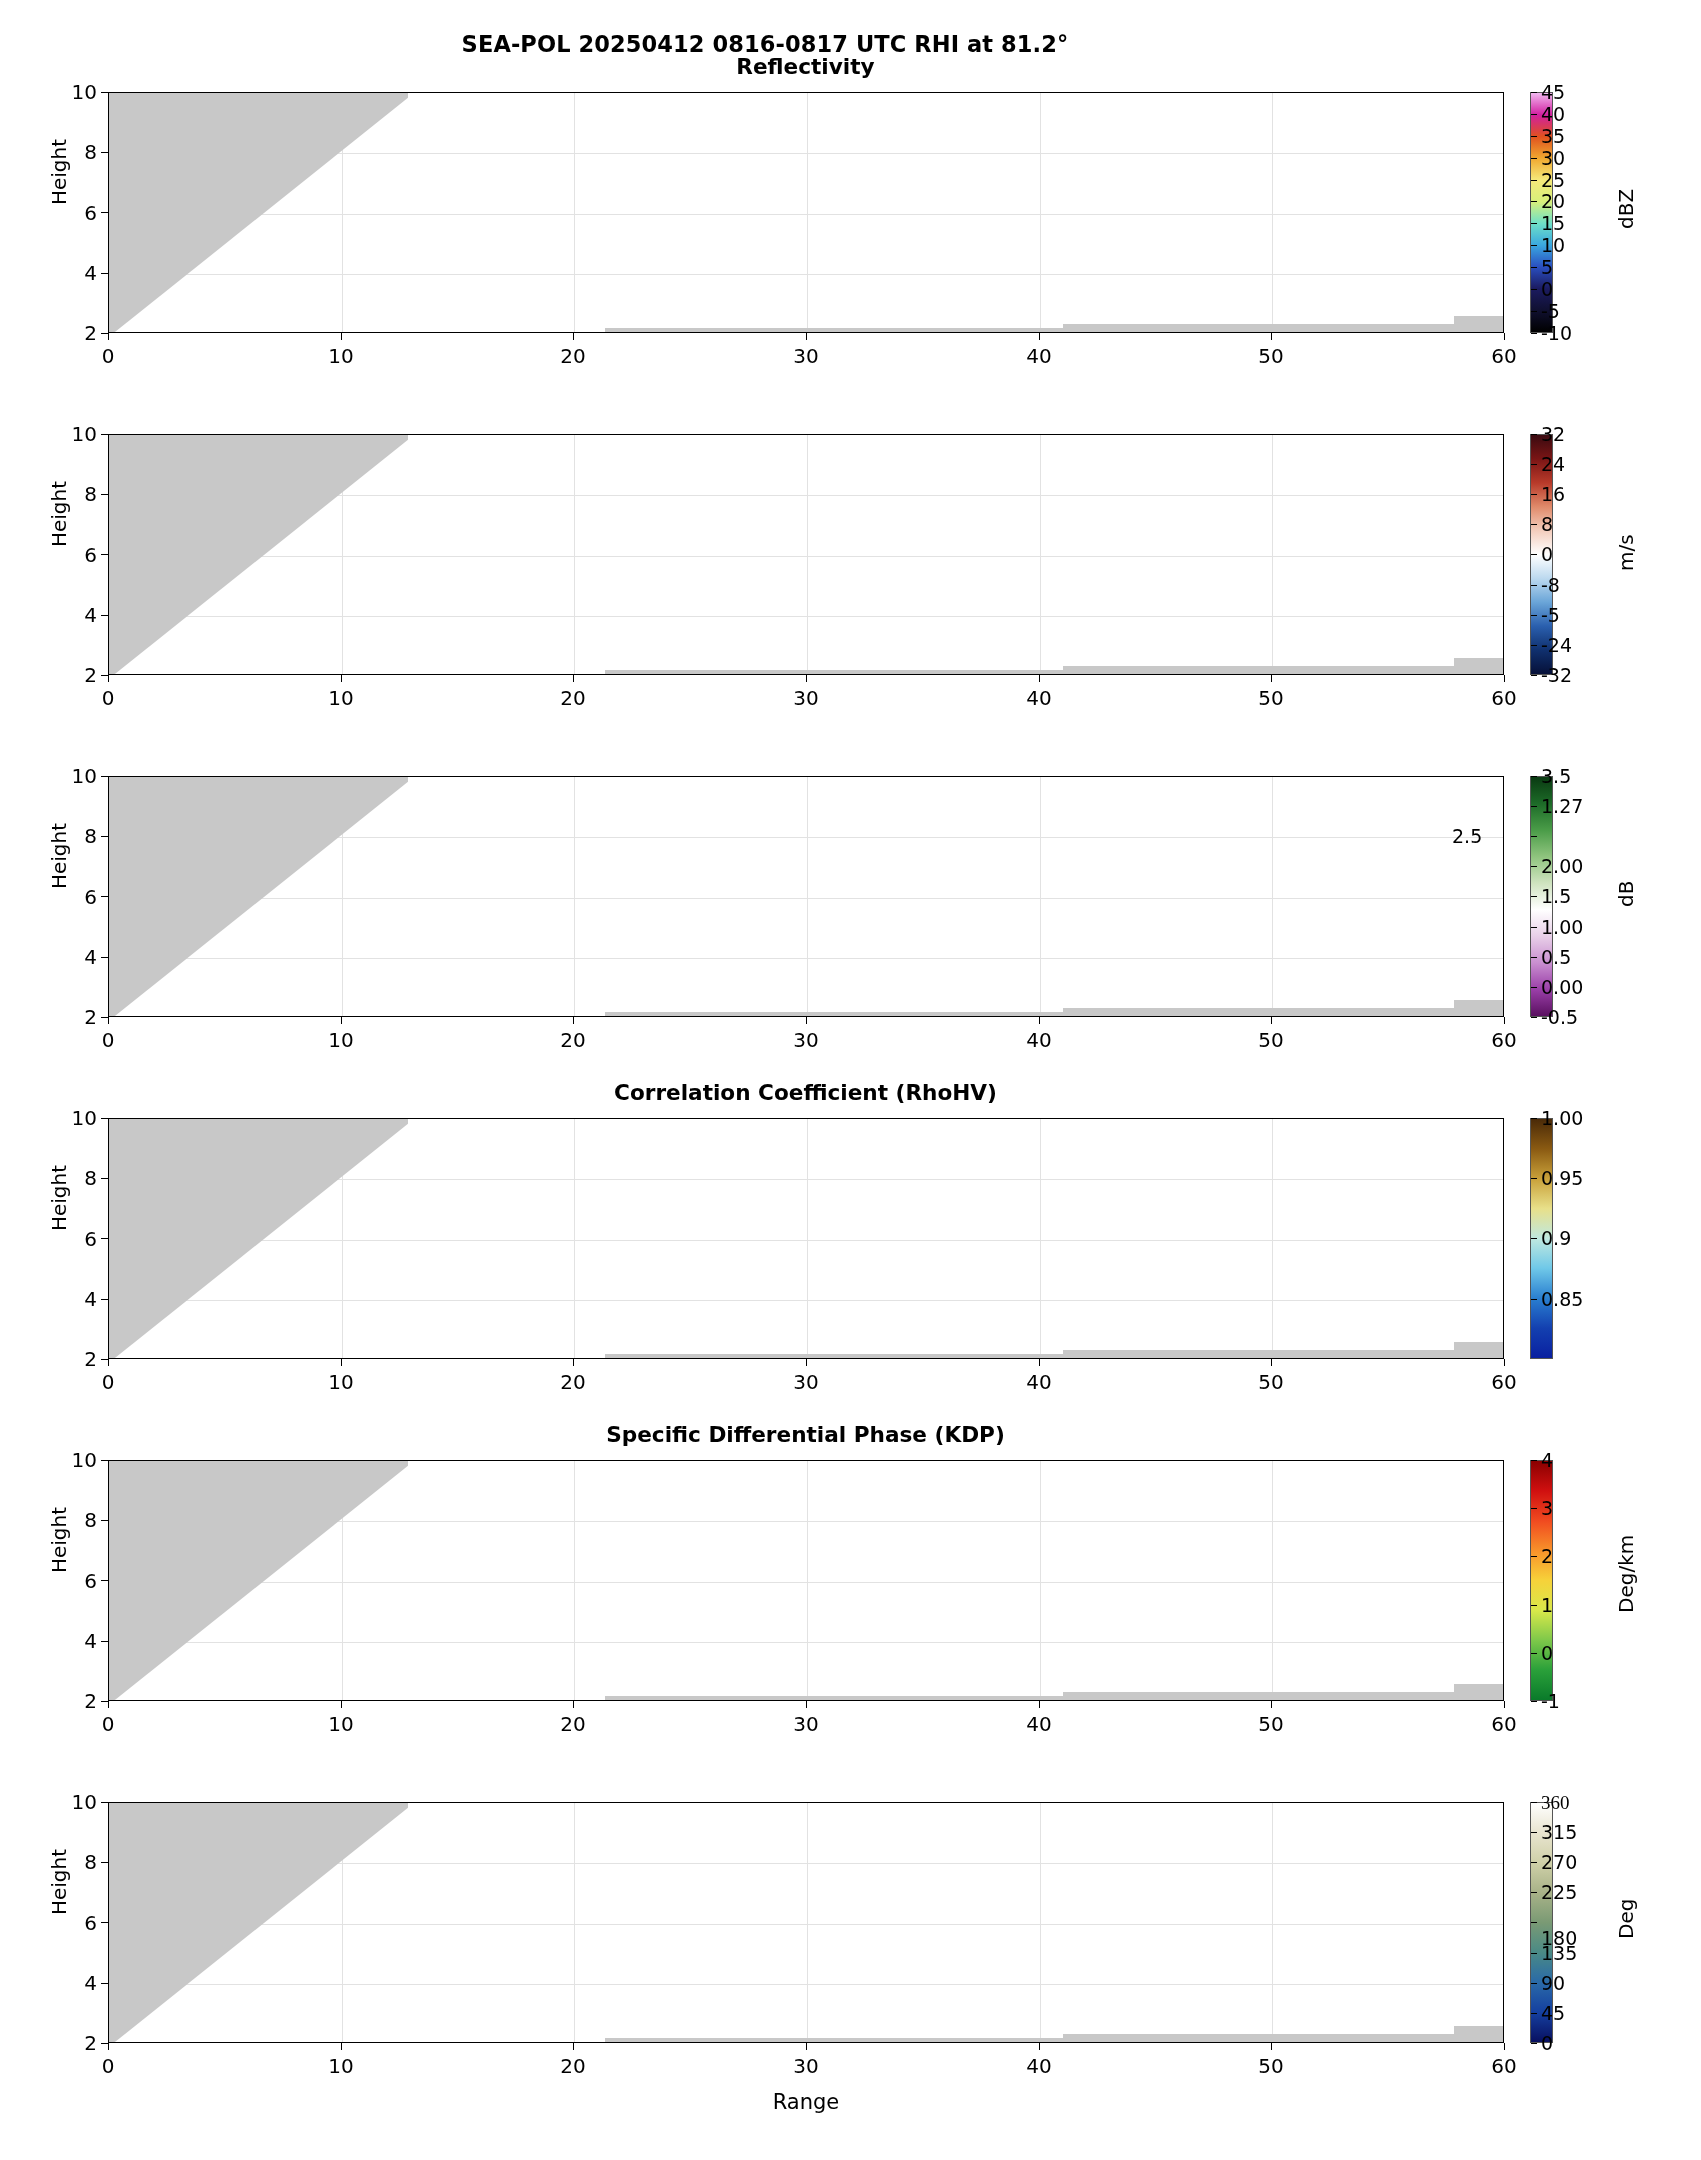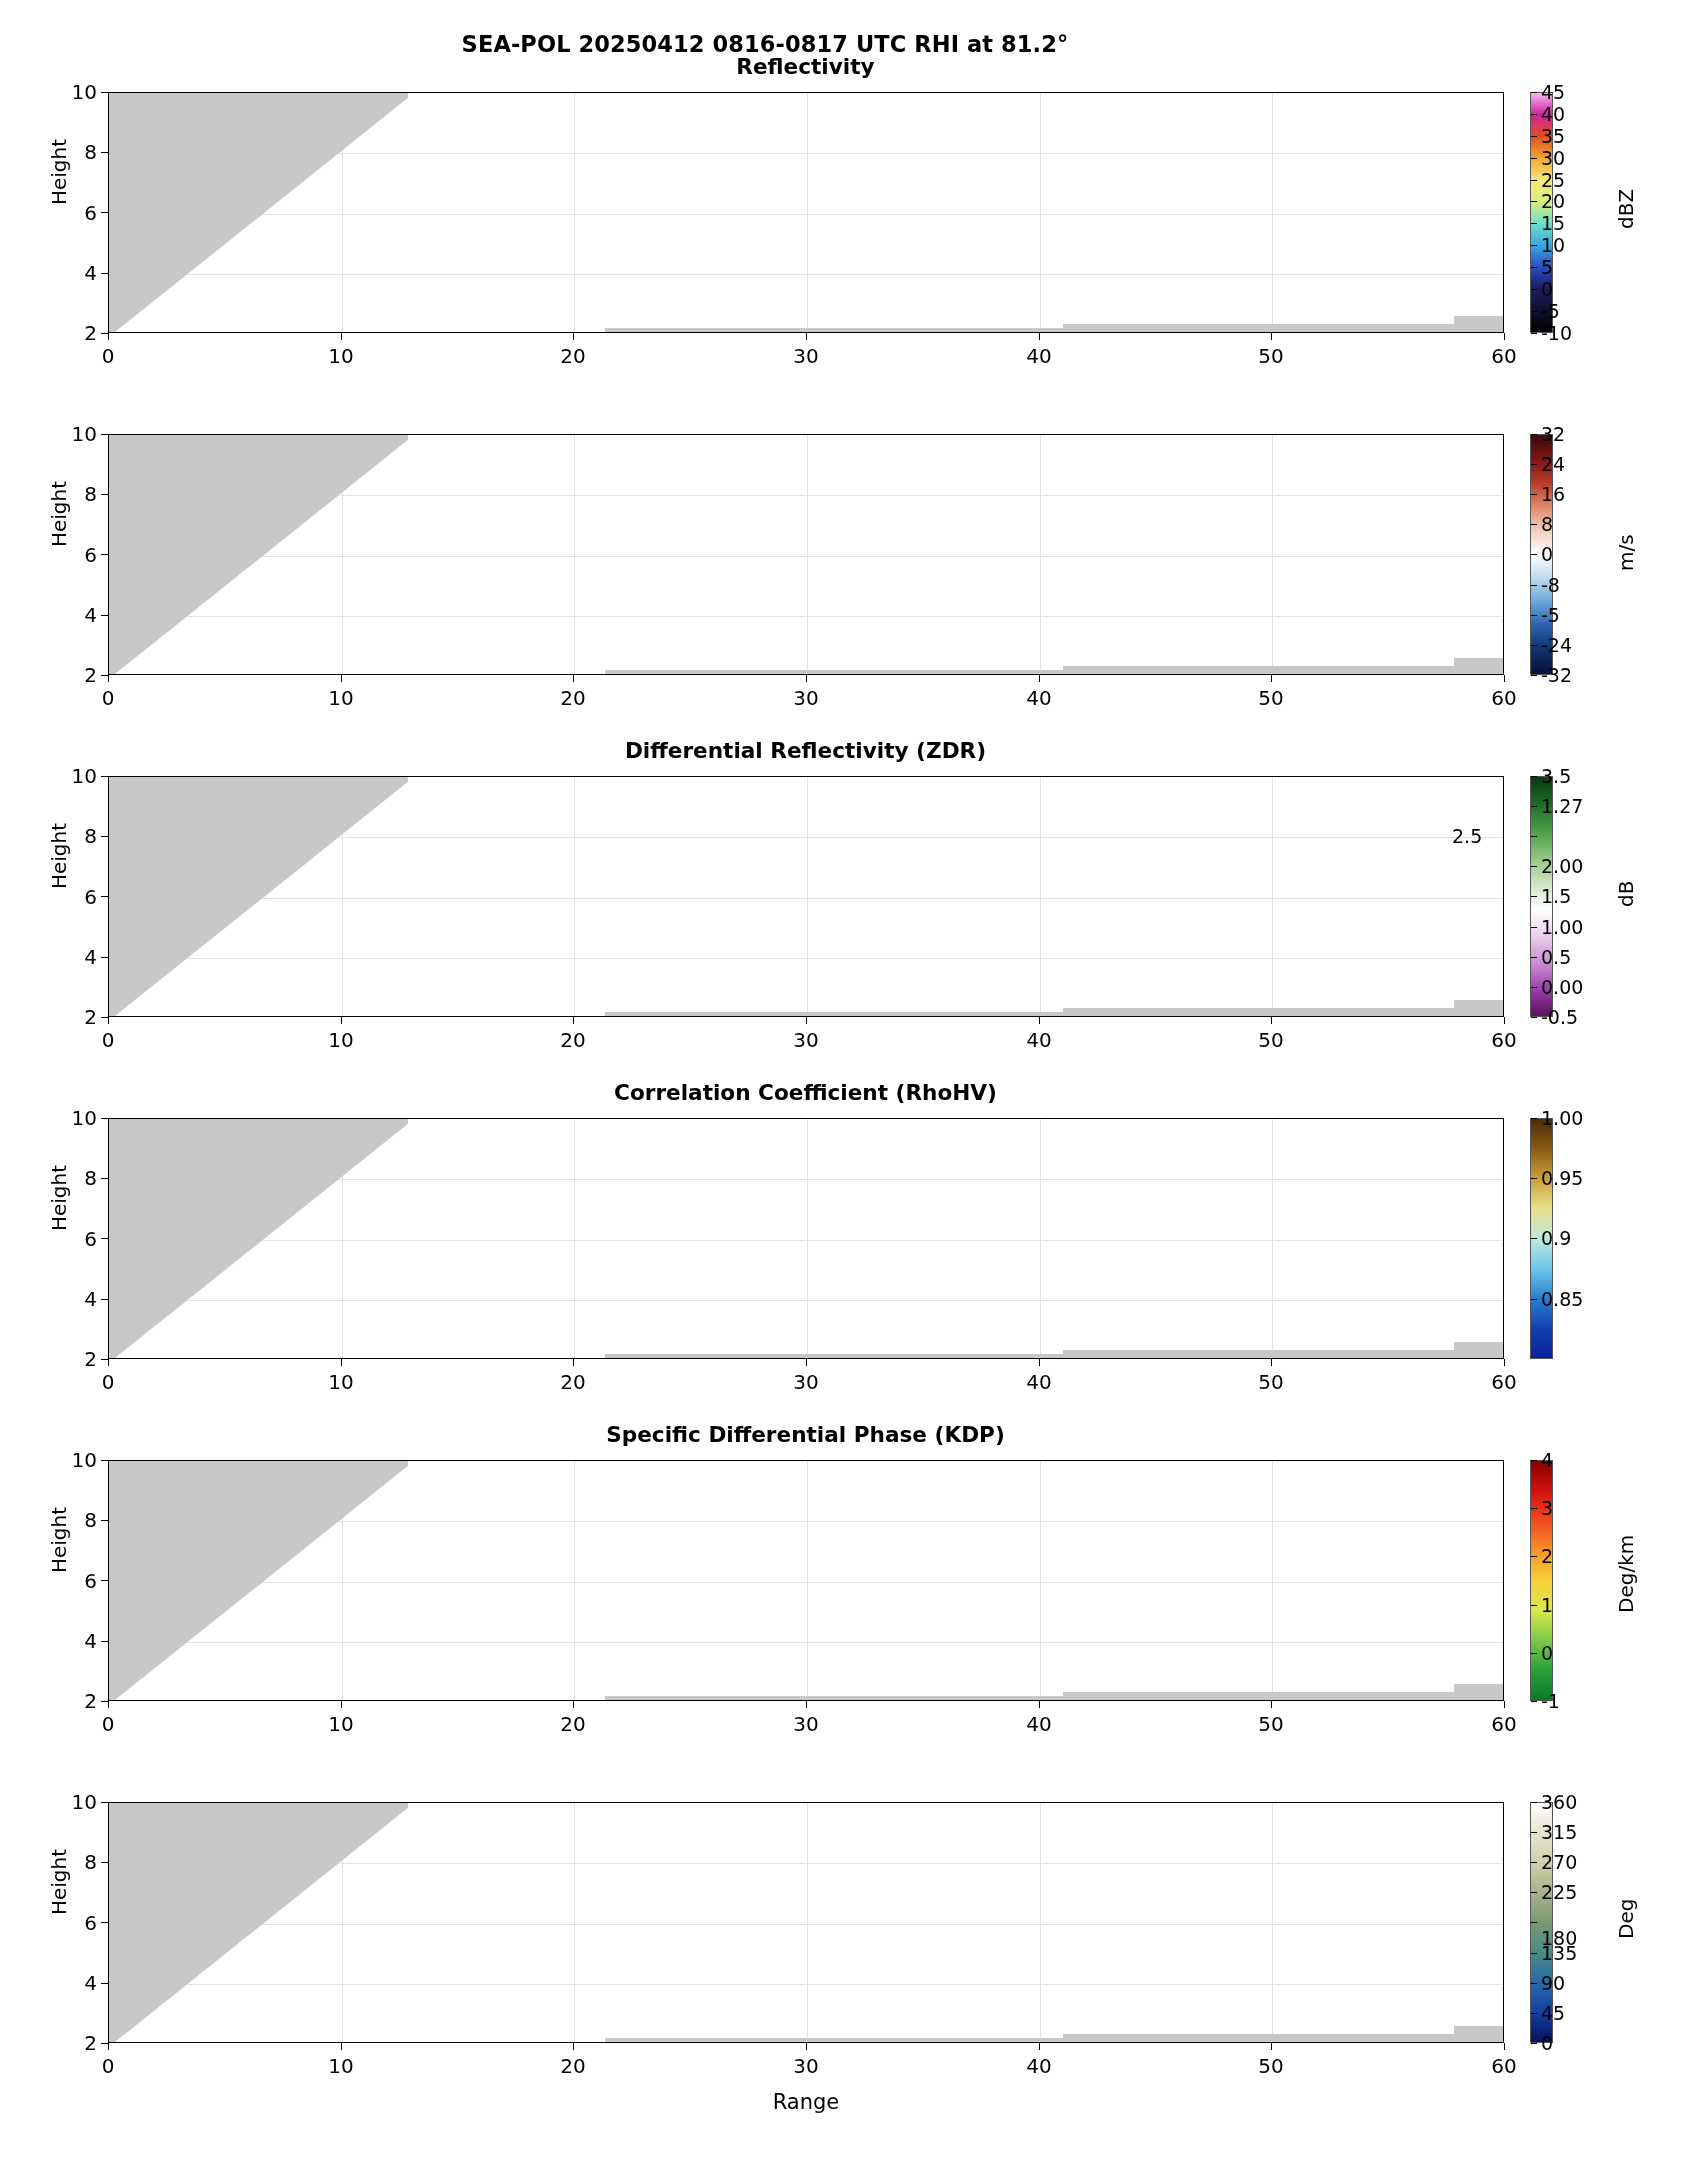--- a/index.html
+++ b/index.html
@@ -278,21 +278,20 @@
         <div class="cbar-tickmark" style="left:1531px;top:189px;"></div>
         <div class="cbar-tick" style="left:1541px;top:210px;">-5</div>
         <div class="cbar-tickmark" style="left:1531px;top:219px;"></div>
         <div class="cbar-tick" style="left:1541px;top:240px;">-24</div>
         <div class="cbar-tickmark" style="left:1531px;top:249px;"></div>
         <div class="cbar-tick" style="left:1541px;top:270px;">-32</div>
         <div class="cbar-tickmark" style="left:1531px;top:279px;"></div>
         <div class="cbar-label" style="top:175px;">m/s</div>
       </div>
       <div class="panel" style="top:738px;height:297px;">
-        <div class="panel-title">Differential Reflectivity (ZDR)</div>
         <div class="plot-area">
           <div class="gridline-v" style="left:233px;"></div>
           <div class="gridline-v" style="left:465px;"></div>
           <div class="gridline-v" style="left:698px;"></div>
           <div class="gridline-v" style="left:931px;"></div>
           <div class="gridline-v" style="left:1163px;"></div>
           <div class="gridline-h" style="top:181px;"></div>
           <div class="gridline-h" style="top:121px;"></div>
           <div class="gridline-h" style="top:60px;"></div>
           <div class="data-shape" style="left:0px;top:0px;width:299px;height:241px;clip-path: polygon(0% 100%, 0% 0%, 100% 0%, 100% 2%, 2.2% 99%);"></div>
@@ -487,21 +486,21 @@
         <div class="xtickmark" style="left:573px;top:279px;"></div>
         <div class="xtick" style="left:779px;top:292px;">30</div>
         <div class="xtickmark" style="left:806px;top:279px;"></div>
         <div class="xtick" style="left:1012px;top:292px;">40</div>
         <div class="xtickmark" style="left:1039px;top:279px;"></div>
         <div class="xtick" style="left:1244px;top:292px;">50</div>
         <div class="xtickmark" style="left:1271px;top:279px;"></div>
         <div class="xtick" style="left:1477px;top:292px;">60</div>
         <div class="xtickmark" style="left:1504px;top:279px;"></div>
         <div class="cbar" style="background: linear-gradient(to bottom,#ffffff,#e8e4cf,#cfd0a8,#a8b288,#7a9a74,#4a8a86,#2a6aa8,#1540a0,#081060);"></div>
-        <div class="cbar-tick" style="left:1541px;top:29px;">360</div>
+        <div class="cbar-tick" style="left:1541px;top:29px;font-family:Liberation Serif, serif;">360</div>
         <div class="cbar-tickmark" style="left:1531px;top:38px;"></div>
         <div class="cbar-tick" style="left:1541px;top:59px;">315</div>
         <div class="cbar-tickmark" style="left:1531px;top:68px;"></div>
         <div class="cbar-tick" style="left:1541px;top:89px;">270</div>
         <div class="cbar-tickmark" style="left:1531px;top:98px;"></div>
         <div class="cbar-tick" style="left:1541px;top:119px;">225</div>
         <div class="cbar-tickmark" style="left:1531px;top:128px;"></div>
         <div class="cbar-tick" style="left:1541px;top:165px;">180</div>
         <div class="cbar-tickmark" style="left:1531px;top:158px;"></div>
         <div class="cbar-tick" style="left:1541px;top:180px;">135</div>

